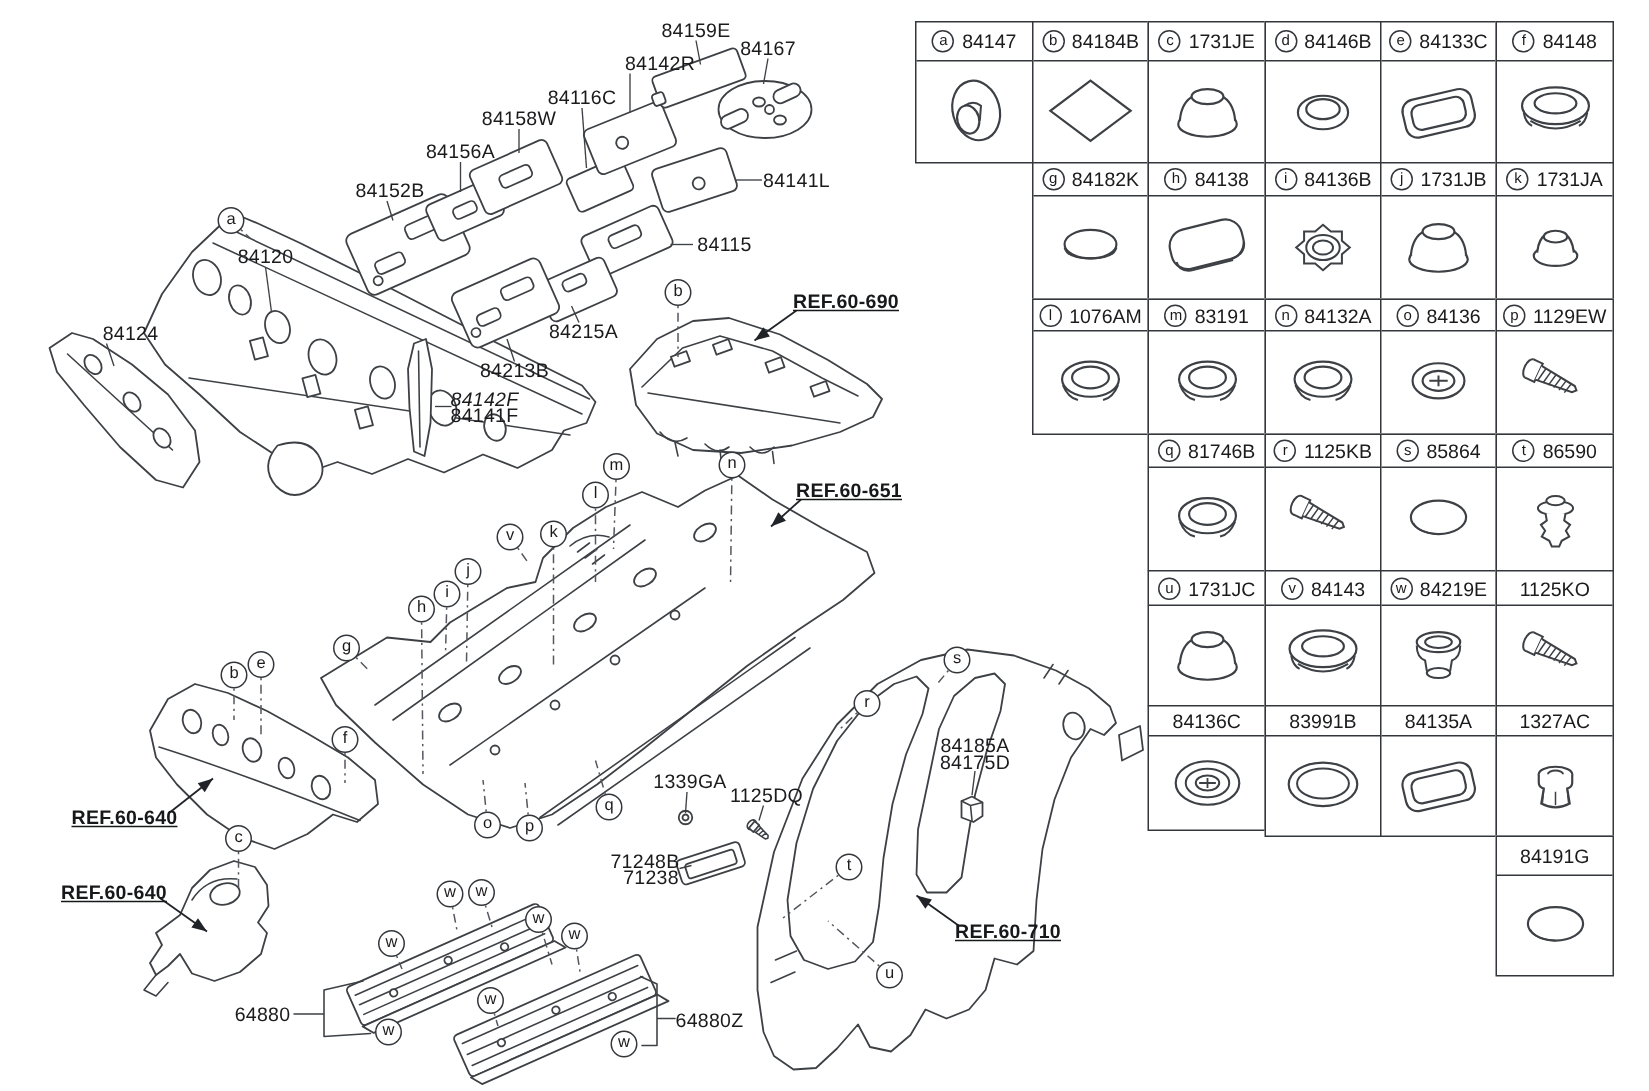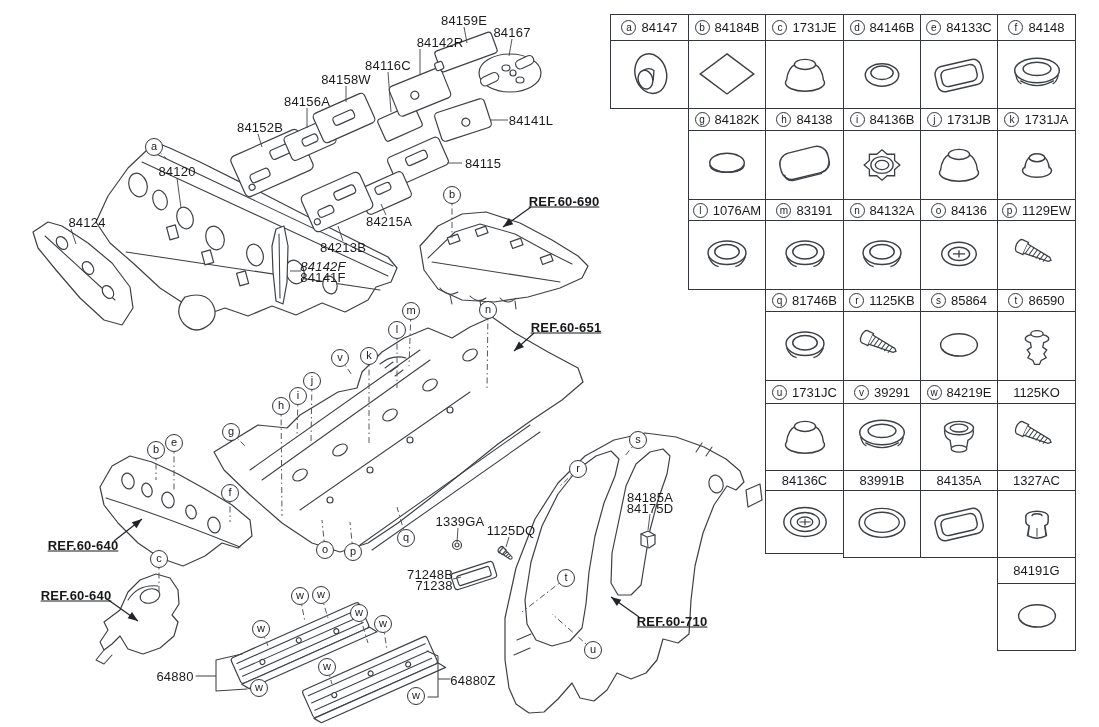--- a/index.html
+++ b/index.html
@@ -659,21 +659,21 @@
         </div>
         <div class="cell-icon">
           <svg width="72" height="58" viewBox="0 0 64 52">
             <use href="#i-dome-plug"></use>
           </svg>
         </div>
       </div>
       <div class="cell" style="left: 843px; top: 380px; width: 78px; height: 91px;">
         <div class="cell-hdr" style="height: 23px;">
           <span class="cell-letter">v</span>
-          <span>39291</span>
+          <span>84143</span>
         </div>
         <div class="cell-icon">
           <svg width="72" height="58" viewBox="0 0 64 52">
             <use href="#i-oval-stack"></use>
           </svg>
         </div>
       </div>
       <div class="cell" style="left: 920px; top: 380px; width: 78px; height: 91px;">
         <div class="cell-hdr" style="height: 23px;">
           <span class="cell-letter">w</span>

